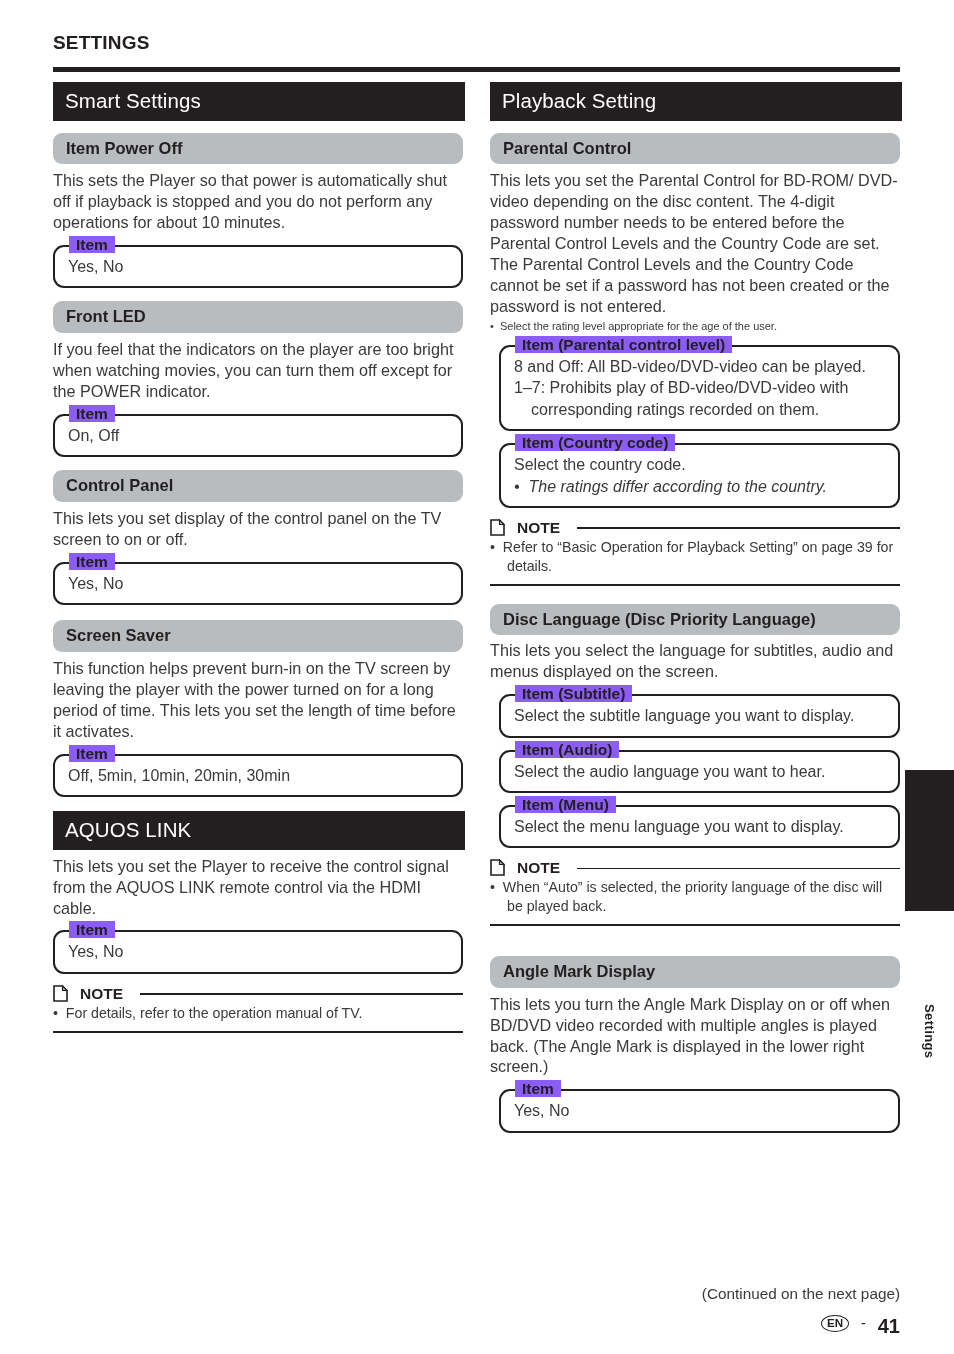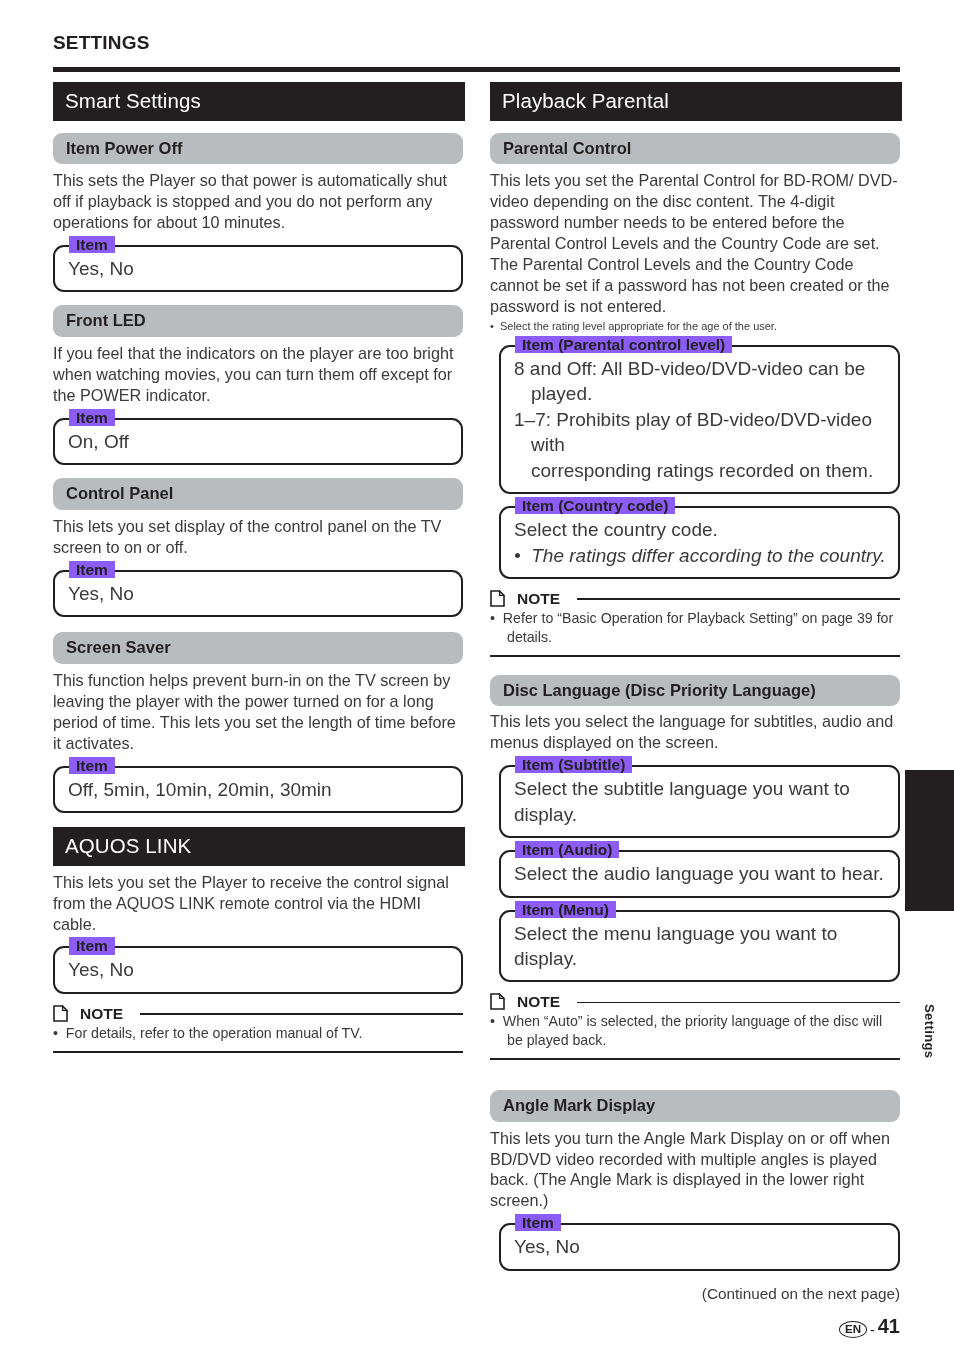--- a/index.html
+++ b/index.html
@@ -102,21 +102,21 @@
     left: 14px;
     background: #8b5cf6;
     padding: 0 7px;
     font-size: 15.5px;
     font-weight: bold;
     color: #231f20;
     line-height: 1.1;
     white-space: nowrap;
   }
   .item-box .item-val {
-    font-size: 19px;
+    font-size: 16px;
     line-height: 1.34;
     color: #3a3a3a;
   }
   .item-box .item-val .ind {
     display: block;
     padding-left: 17px;
     text-indent: -17px;
   }
   .item-box .item-val .ind2 {
     display: block;
@@ -207,22 +207,22 @@
     position: absolute;
     right: 54px; top: 1285px;
     font-size: 15.3px;
     color: #3a3a3a;
     white-space: nowrap;
   }
   .folio {
     position: absolute;
     right: 54px; top: 1315px;
     display: flex;
-    align-items: flex-end;
-    gap: 3px;
+    align-items: flex-start;
+    gap: 12px;
     white-space: nowrap;
   }
   .folio-lang {
     display: inline-flex;
     align-items: center;
     justify-content: center;
     width: 28px; height: 17px;
     border: 1.6px solid #231f20;
     border-radius: 50%;
     font-size: 11.6px;
@@ -303,21 +303,21 @@
         <span class="note-rule"></span>
       </div>
       <div class="note-item">For details, refer to the operation manual of TV.</div>
       <div class="note-end"></div>
     </div>
 
   </div>
 
   <div class="col col-right">
 
-    <div class="section-bar narrow">Playback Parental</div>
+    <div class="section-bar narrow">Playback Setting</div>
 
     <div style="margin-top:12px;">
       <div class="sub-bar">Parental Control</div>
       <div class="para">This lets you set the Parental Control for BD-ROM/ DVD-video depending on the disc content. The 4-digit password number needs to be entered before the Parental Control Levels and the Country Code are set. The Parental Control Levels and the Country Code cannot be set if a password has not been created or the password is not entered.</div>
       <div class="body-bullet">Select the rating level appropriate for the age of the user.</div>
 
       <div class="item-box indent-box">
         <span class="legend">Item (Parental control level)</span>
         <div class="item-val">
           <span class="ind">8 and Off: All BD-video/DVD-video can be played.</span>

